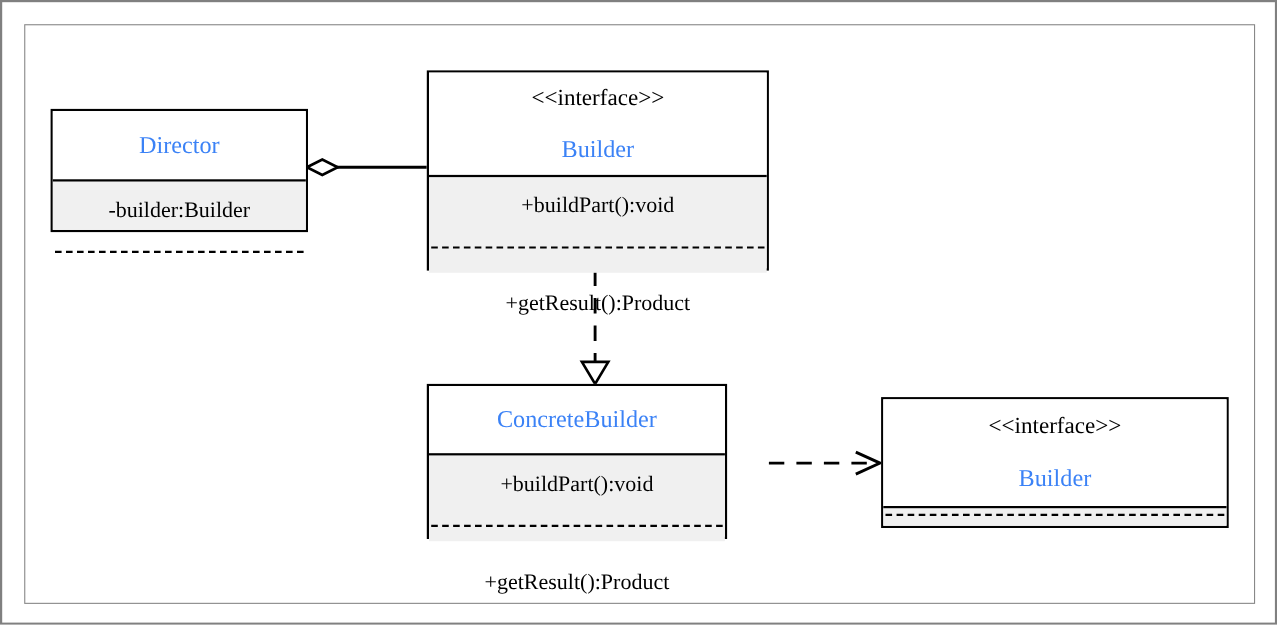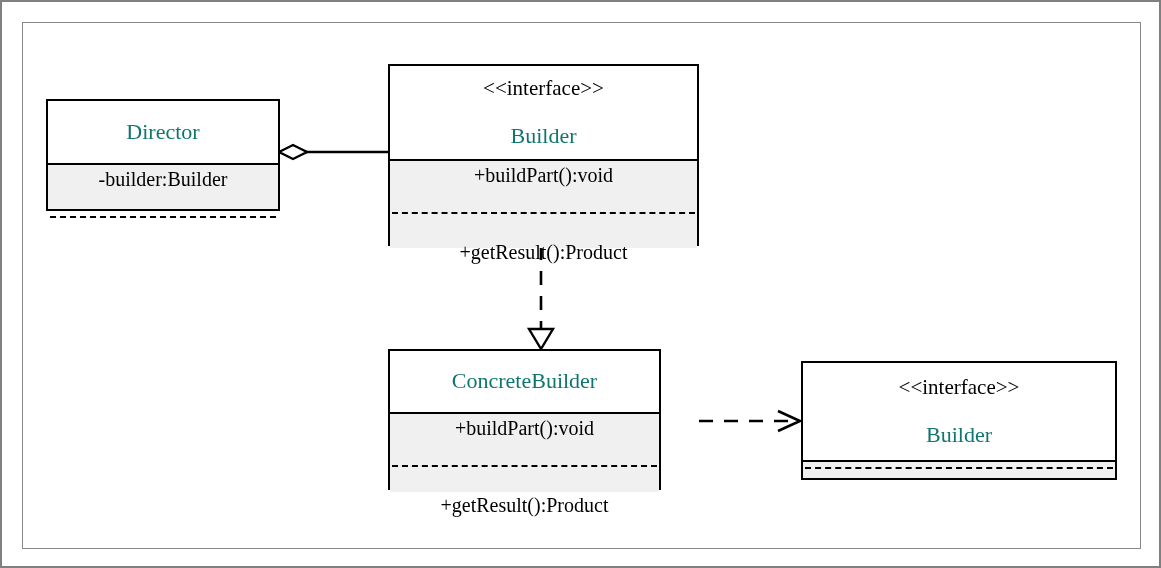--- a/index.html
+++ b/index.html
@@ -62,31 +62,31 @@
   .stereotype {
     font-size: 21px;
     line-height: 1.08;
     color: #000000;
     text-align: center;
     white-space: nowrap;
   }
   .class-name {
     font-size: 22px;
     line-height: 1.12;
-    color: #0f766e;
+    color: #3b82f6;
     text-align: right;
     white-space: nowrap;
   }
   .member {
     font-size: 20px;
     line-height: 1.0;
     color: #000000;
     text-align: center;
     white-space: nowrap;
-    padding: 4px 0 3px 0;
+    padding: 16px 0 3px 0;
   }
   .sep-dashed {
     border-top: 2px dashed #000000;
     height: 0;
     margin: 0 2px;
   }
   .empty-strip {
     height: 100%;
   }
 

